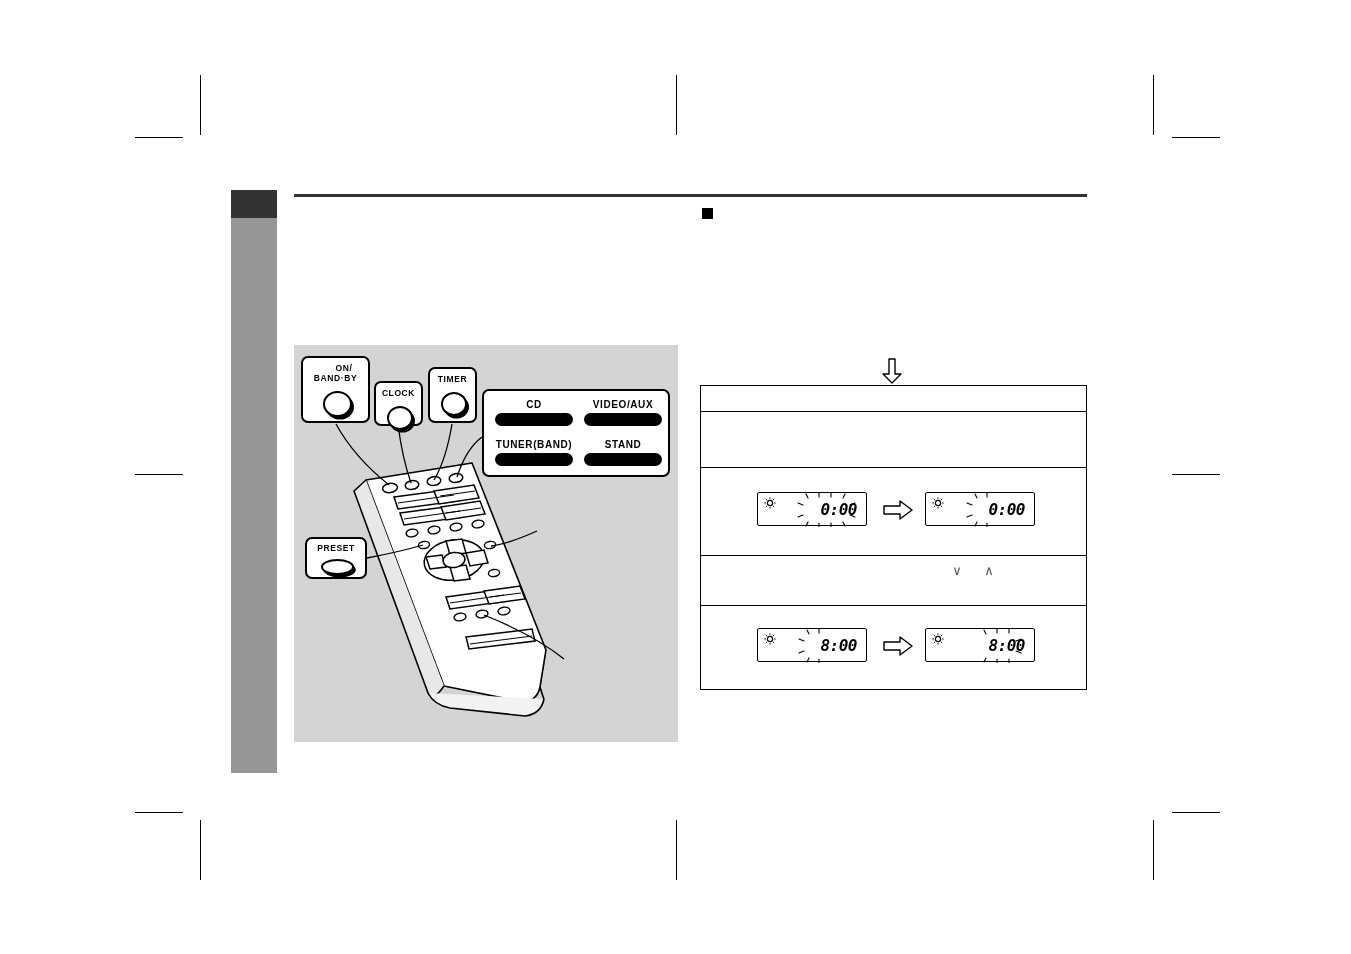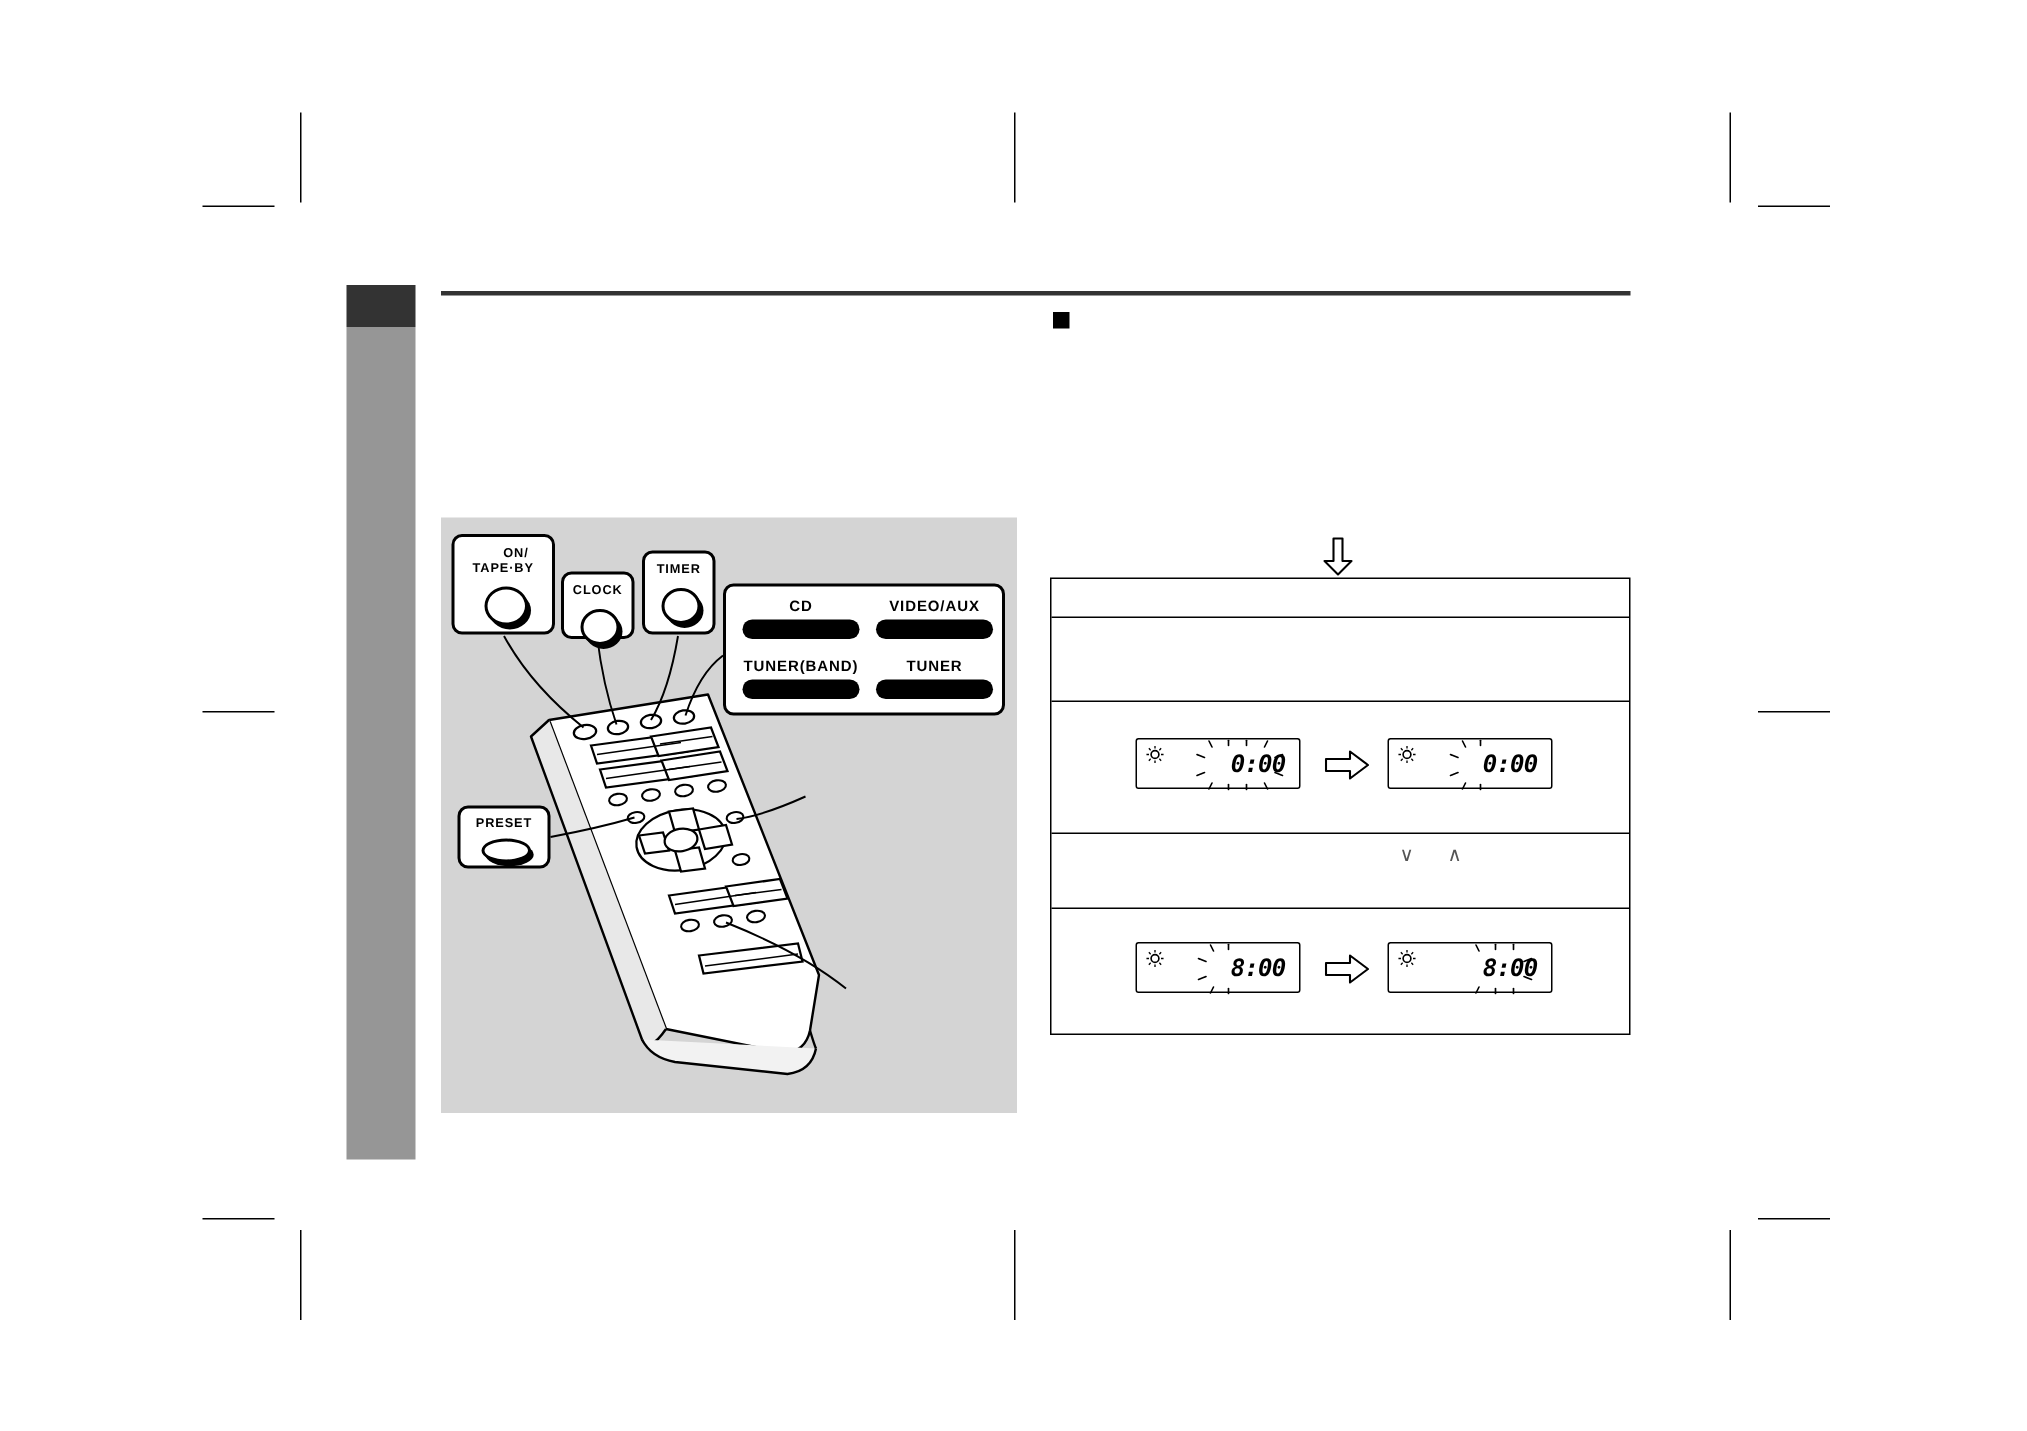--- a/index.html
+++ b/index.html
@@ -150,20 +150,21 @@
     left: 700px; top: 385px;
     width: 387px; height: 305px;
     border: 1.6px solid #000000;
     box-sizing: border-box;
     background: #ffffff;
   }
   .step-row {
     border-bottom: 1.6px solid #000000;
     box-sizing: border-box;
     position: relative;
+    text-align: center;
   }
   .step-row:last-child { border-bottom: none; }
   #srow-0 { height: 26px; }
   #srow-1 { height: 56px; }
   #srow-2 { height: 88px; }
   #srow-3 { height: 50px; }
   #srow-4 { height: 82px; }
 
   
   .lcd {
@@ -320,21 +321,21 @@
         <path d="M158 79 Q152 115 140 135"></path>
         <path d="M188 92 Q172 104 163 132"></path>
         <path d="M73 213 Q105 207 129 200"></path>
         <path d="M243 186 Q214 199 197 201"></path>
         <path d="M270 314 Q240 290 190 270"></path>
       </g>
     </svg>
 
     <div class="callout" id="co-onstandby">
       <div class="co-label" style="font-size:8.5px; margin-top:6px;padding-left:17px;">ON/</div>
-      <div class="co-label" style="font-size:8.5px;">TAPE·BY</div>
+      <div class="co-label" style="font-size:8.5px;">BAND·BY</div>
       <div class="key-round" style="position:absolute; left:20px; top:33px; width:29px; height:26px;"></div>
     </div>
 
     <div class="callout" id="co-clock">
       <div class="co-label" style="font-size:8.5px; margin-top:6px;">CLOCK</div>
       <div class="key-round" style="position:absolute; left:11px; top:23px; width:26px; height:24px;"></div>
     </div>
 
     <div class="callout" id="co-timer">
       <div class="co-label" style="font-size:8.5px; margin-top:6px;text-align:center;">TIMER</div>
@@ -348,21 +349,21 @@
       </div>
       <div style="position:absolute; left:96px; top:8px; width:86px; text-align:center;">
         <div class="co-label" style="font-size:10px;">VIDEO/AUX</div>
         <div class="key-bar" style="margin:3px auto 0; width:78px; height:13px;"></div>
       </div>
       <div style="position:absolute; left:4px; top:48px; width:92px; text-align:center;">
         <div class="co-label" style="font-size:10px;">TUNER(BAND)</div>
         <div class="key-bar" style="margin:3px auto 0; width:78px; height:13px;"></div>
       </div>
       <div style="position:absolute; left:96px; top:48px; width:86px; text-align:center;">
-        <div class="co-label" style="font-size:10px;">TUNER</div>
+        <div class="co-label" style="font-size:10px;">STAND</div>
         <div class="key-bar" style="margin:3px auto 0; width:78px; height:13px;"></div>
       </div>
     </div>
 
     <div class="callout" id="co-memory">
       <div class="co-label" style="font-size:8.5px; margin-top:5px;">PRESET</div>
       <div class="key-oblong" style="position:absolute; left:14px; top:20px; width:33px; height:16px;"></div>
     </div>
 
 

